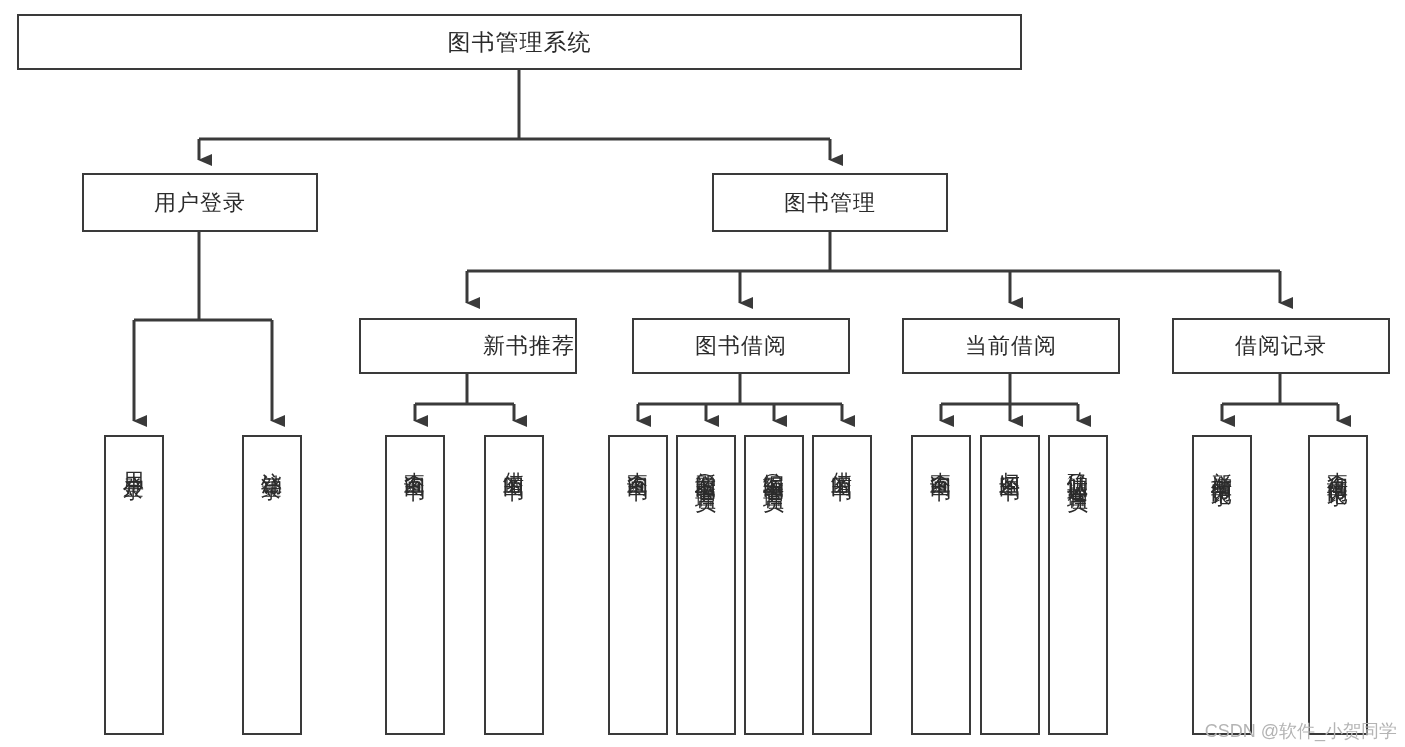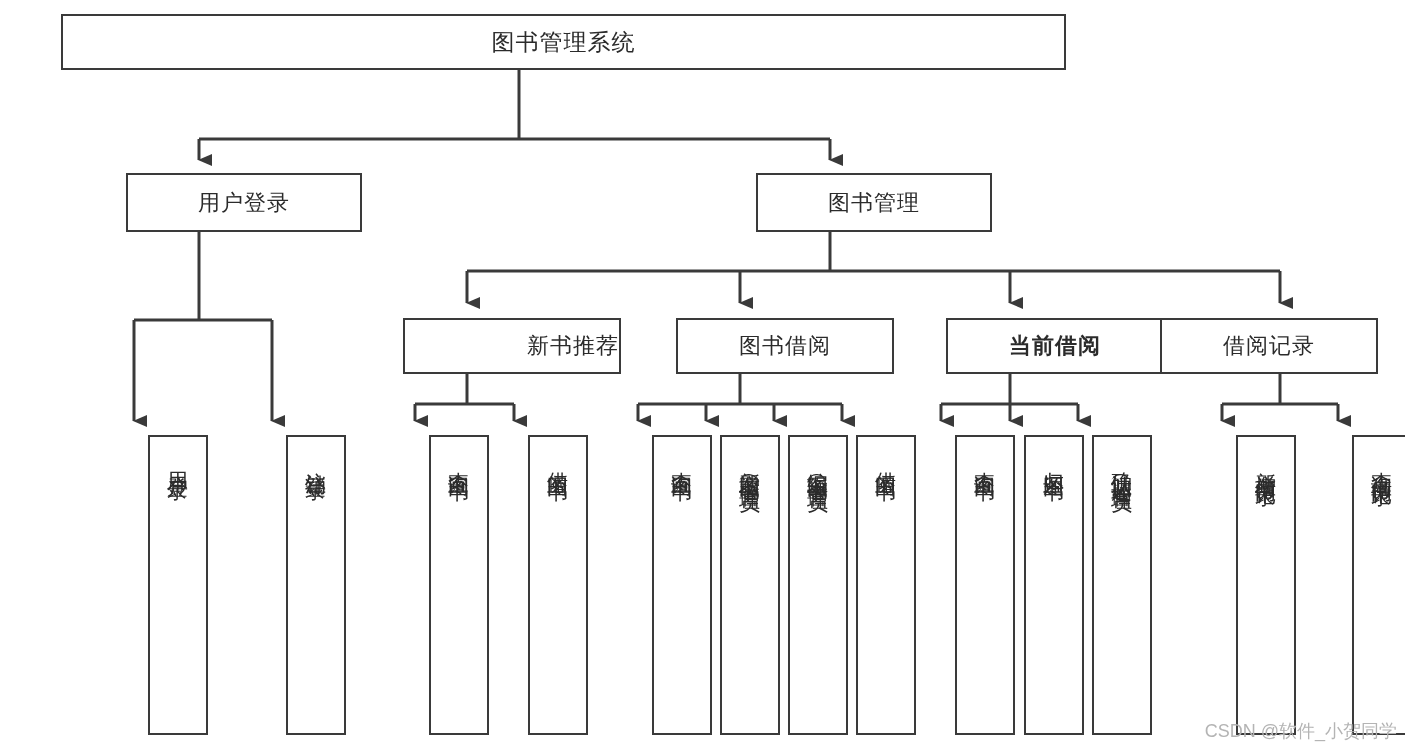--- a/index.html
+++ b/index.html
@@ -26,21 +26,20 @@
   }
   .node {
     position: absolute;
     box-sizing: border-box;
     border: 2px solid #3a3a3a;
     background: #ffffff;
     display: flex;
     align-items: center;
     justify-content: center;
     color: #2b2b2b;
-    margin-left: 44px;
   }
   .node.horiz {
     font-size: 22px;
     letter-spacing: 1px;
   }
   .node.vert {
     font-size: 21px;
     padding-top: 18px;
     align-items: flex-start;
   }
@@ -131,24 +130,24 @@
   <div class="node horiz" style="left:712px; top:173px; width:236px; height:59px;justify-content:center;">
     <span>图书管理</span>
   </div>
 
   <div class="node horiz" style="left:359px; top:318px; width:218px; height:56px;justify-content:flex-end;">
     <span>新书推荐</span>
   </div>
   <div class="node horiz" style="left:632px; top:318px; width:218px; height:56px;">
     <span>图书借阅</span>
   </div>
-  <div class="node horiz" style="left:902px; top:318px; width:218px; height:56px;font-weight:bold;">
+  <div class="node horiz" style="left:902px; top:318px; width:218px; height:56px;">
     <span>当前借阅</span>
   </div>
-  <div class="node horiz" style="left:1116px; top:318px; width:218px; height:56px;">
+  <div class="node horiz" style="left:1172px; top:318px; width:218px; height:56px;">
     <span>借阅记录</span>
   </div>
 
   <div class="node vert" style="left:104px; top:435px; width:60px; height:300px;">
     <span class="vtext">用户登录</span>
   </div>
   <div class="node vert" style="left:242px; top:435px; width:60px; height:300px;">
     <span class="vtext">注销登录</span>
   </div>
 

